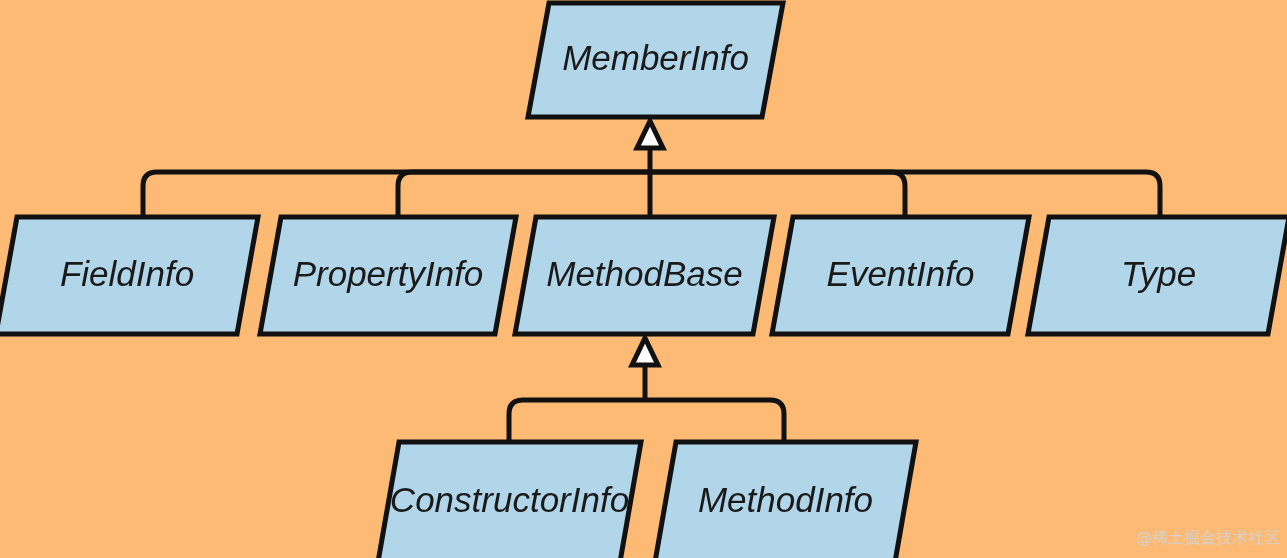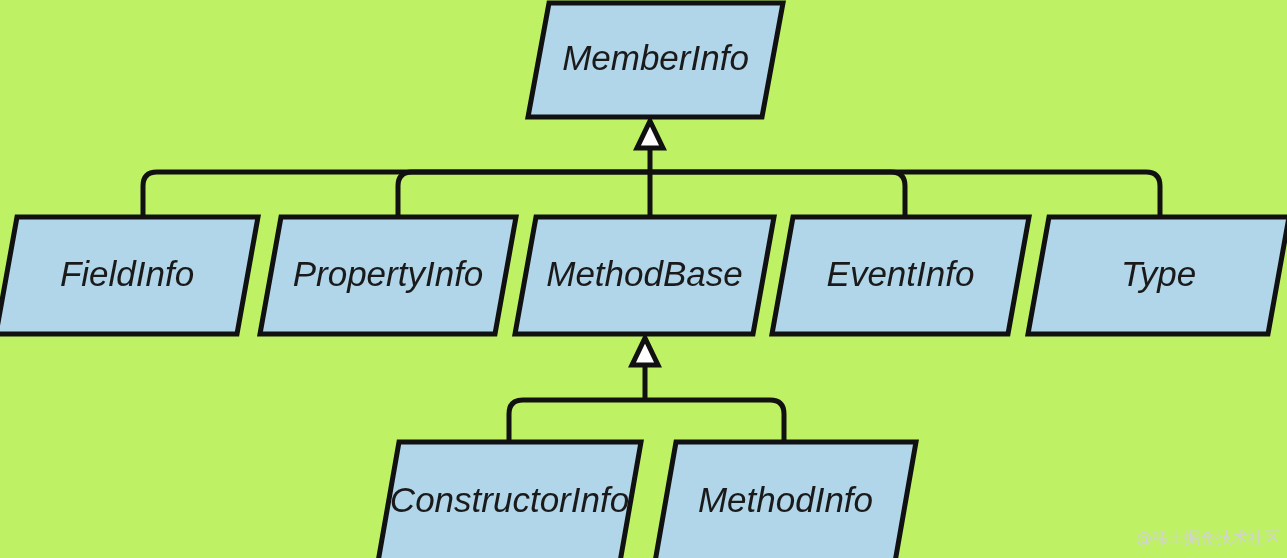--- a/index.html
+++ b/index.html
@@ -8,21 +8,21 @@
     padding: 0;
     background: #ffffff;
   }
   body {
     font-family: "Liberation Sans", "DejaVu Sans", sans-serif;
   }
   #stage {
     position: relative;
     width: 1287px;
     height: 558px;
-    background: #bef264;
+    background: #fdba74;
     overflow: hidden;
   }
   #diagram-svg {
     position: absolute;
     left: 0;
     top: 0;
     width: 1287px;
     height: 558px;
     display: block;
   }

